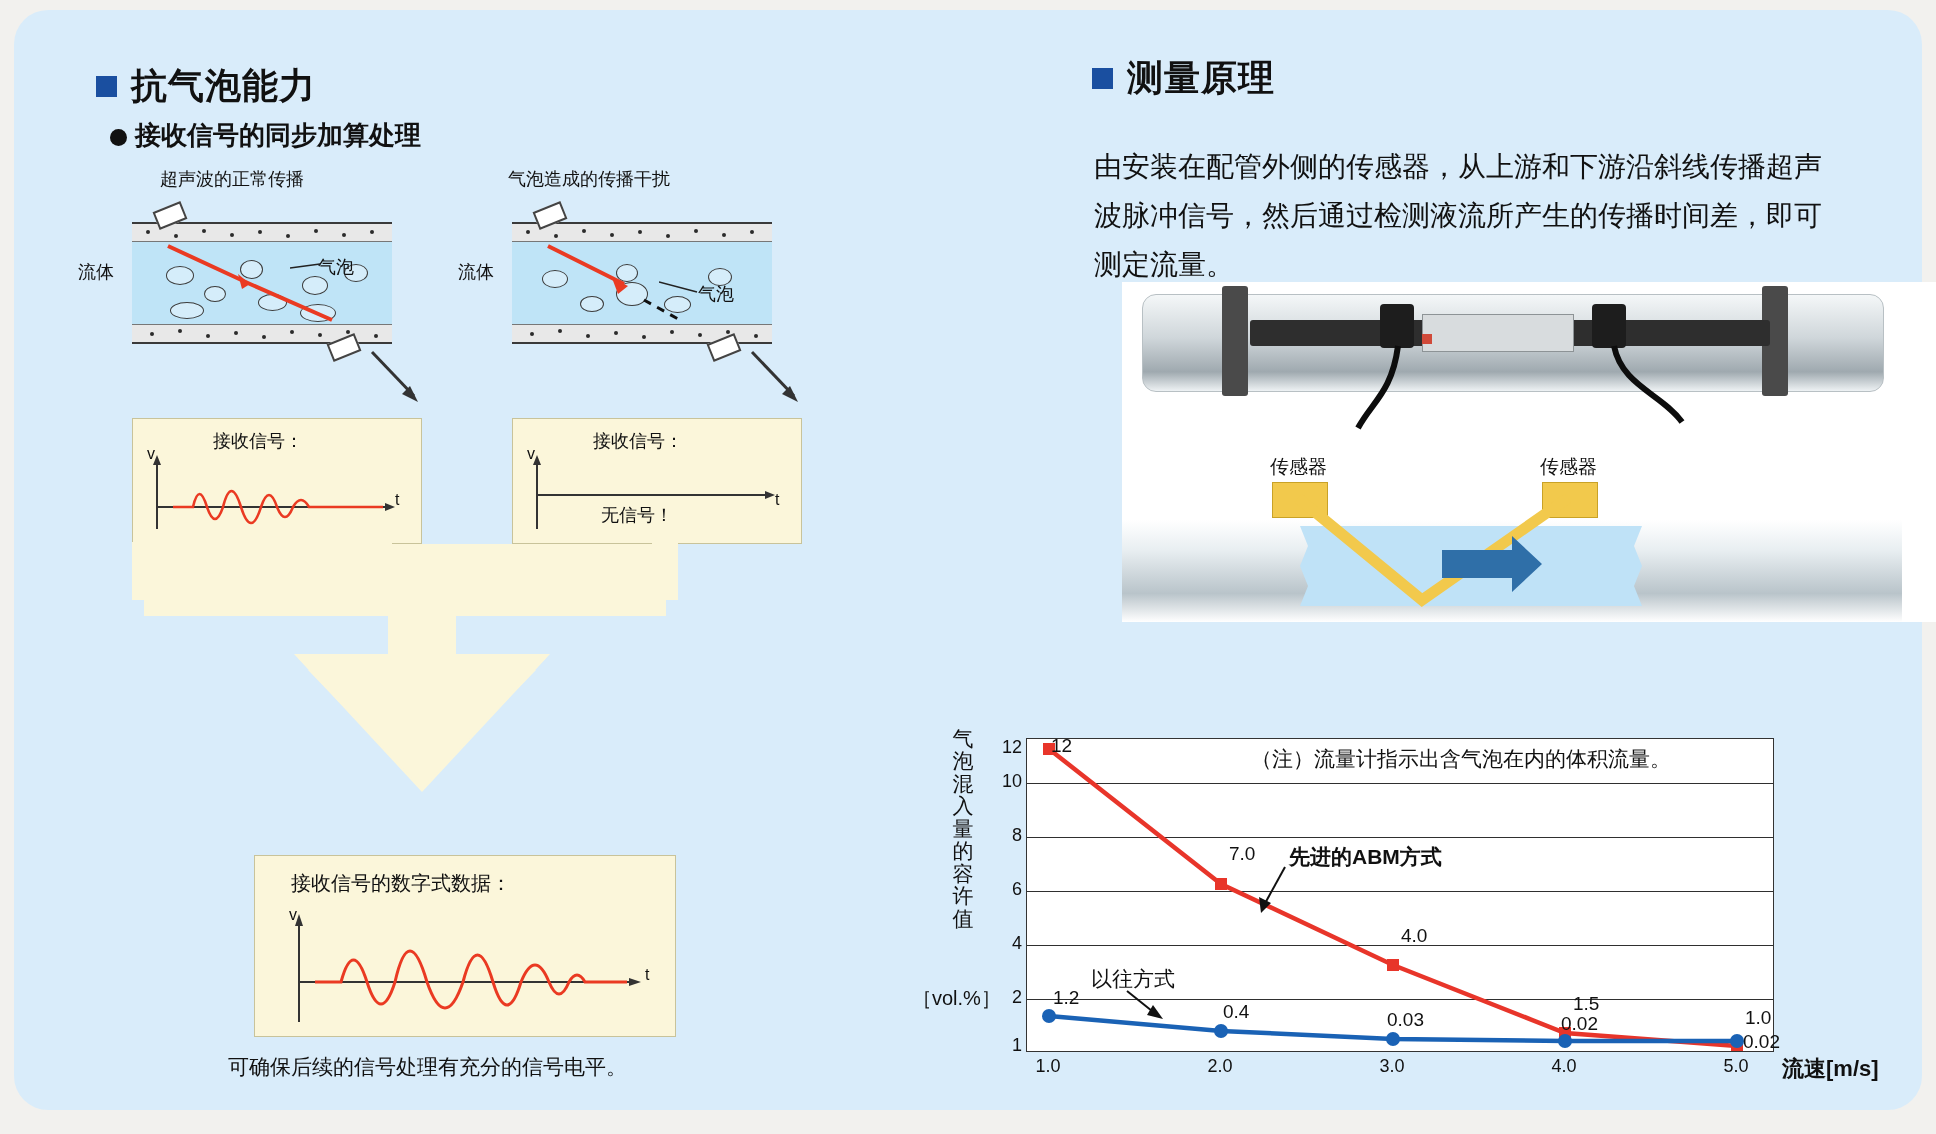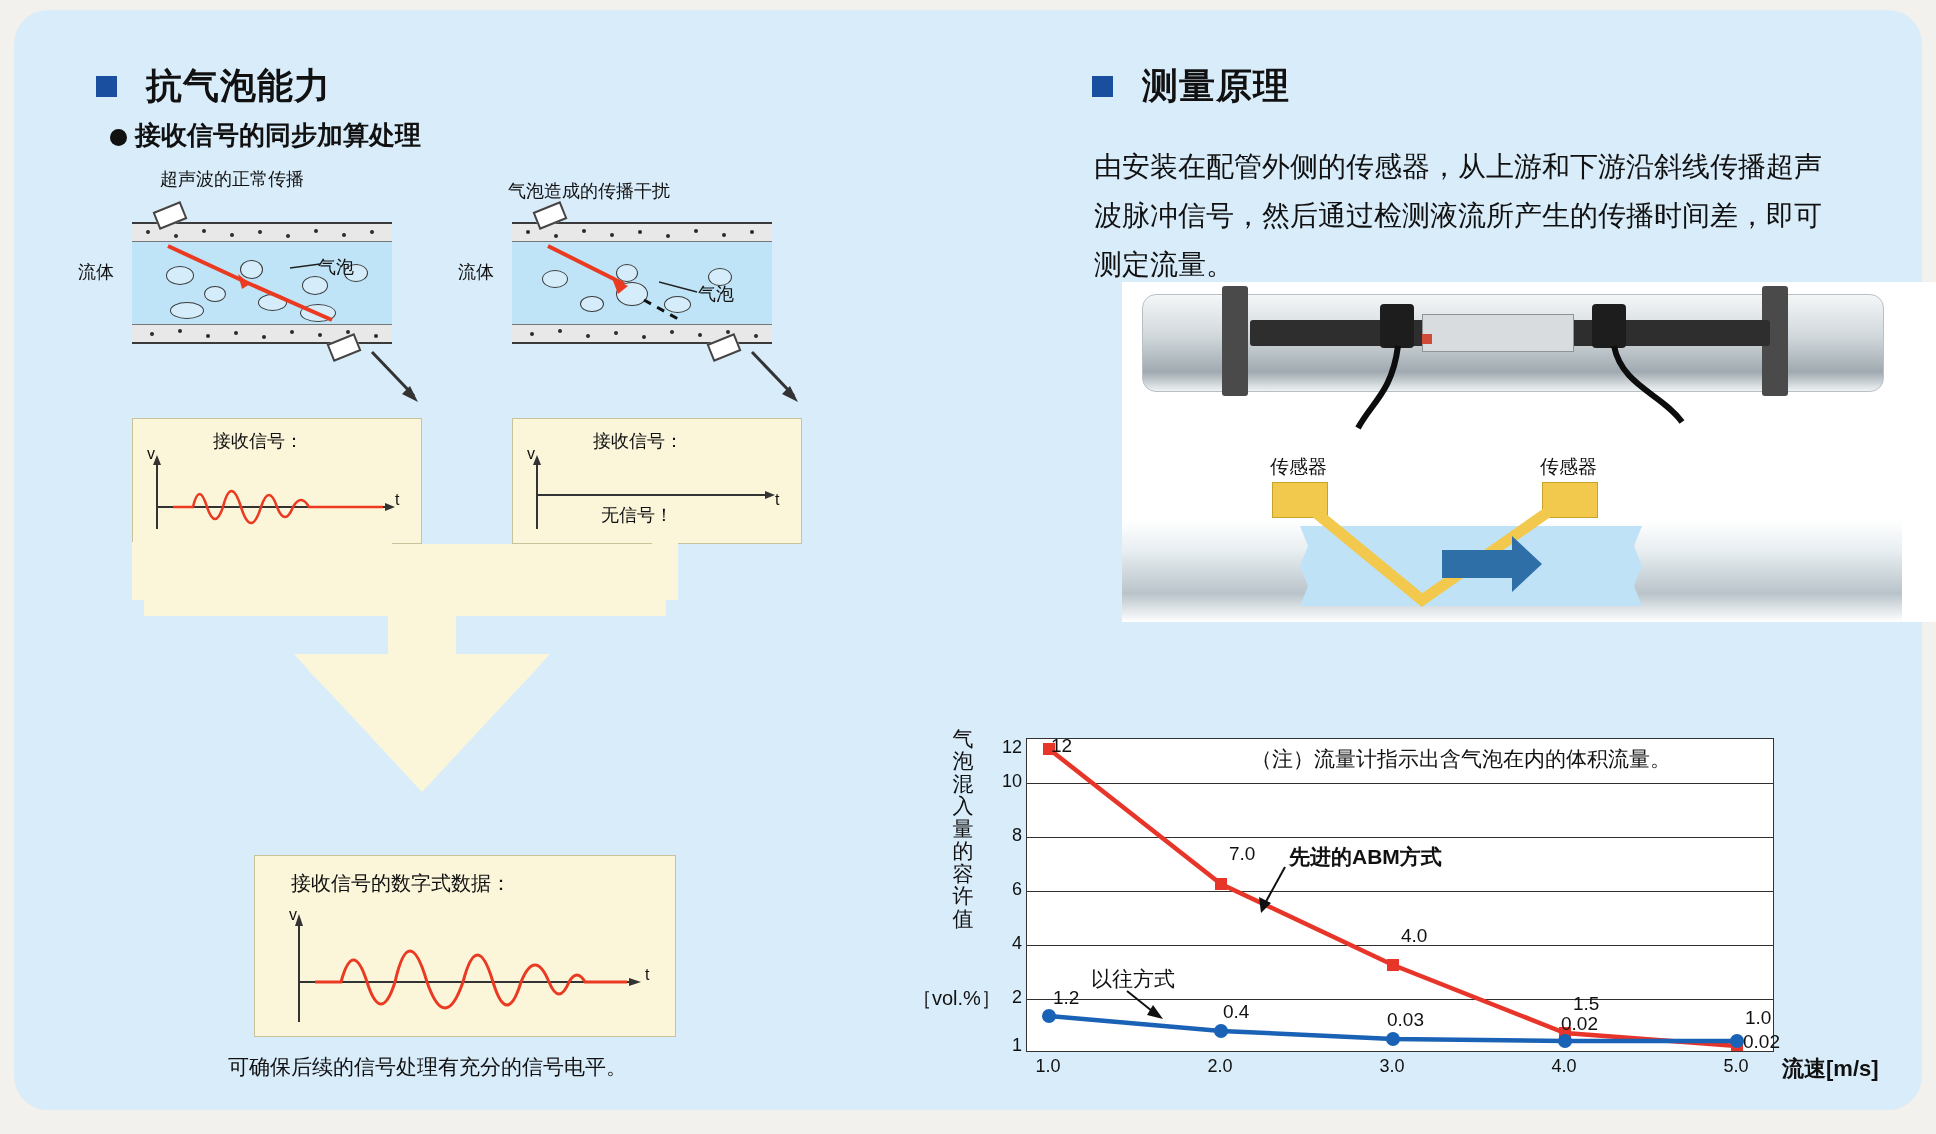--- a/index.html
+++ b/index.html
@@ -2,21 +2,21 @@
 <html><head>
 <meta charset="utf-8">
 <style>
   html,body{margin:0;padding:0;background:#f2f1ee;}
   body{width:1936px;height:1134px;font-family:"Liberation Sans","DejaVu Sans",sans-serif;overflow:hidden;}
   .page{position:absolute;left:0;top:0;width:1936px;height:1134px;background:#f2f1ee;}
   .panel{position:absolute;left:14px;top:10px;width:1908px;height:1100px;background:#d9ecfa;border-radius:34px;}
 
   
   .h-sq{display:inline-block;width:21px;height:21px;background:#1a4fa0;margin-right:14px;vertical-align:middle;}
-  .h-txt{display:inline-block;font-size:36px;font-weight:bold;color:#111;vertical-align:middle;letter-spacing:1px;margin-left:15px;}
+  .h-txt{display:inline-block;font-size:36px;font-weight:bold;color:#111;vertical-align:middle;letter-spacing:1px;}
   .heading{position:absolute;}
 
   .sub{position:absolute;font-size:26px;font-weight:bold;color:#111;}
   .sub .dot{display:inline-block;width:17px;height:17px;border-radius:50%;background:#111;margin-right:8px;vertical-align:middle;}
 
   .lbl{position:absolute;font-size:18px;color:#111;white-space:nowrap;}
   .lbl-s{position:absolute;font-size:17px;color:#111;white-space:nowrap;}
 
   
   .pipe{position:absolute;background:#bfe4f7;border-top:2px solid #3a3a3a;border-bottom:2px solid #3a3a3a;overflow:hidden;}
@@ -54,21 +54,21 @@
     <div class="heading" style="left:82px;top:52px;">
       <span class="h-sq"></span><span class="h-txt">抗气泡能力</span>
     </div>
 
     <div class="sub" style="left:96px;top:108px;">
       <span class="dot"></span><span>接收信号的同步加算处理</span>
     </div>
 
     <div class="lbl" style="left:146px;top:157px;">超声波的正常传播</div>
 
-    <div class="lbl" style="left:494px;top:157px;margin-top:12px;">气泡造成的传播干扰</div>
+    <div class="lbl" style="left:494px;top:157px;">气泡造成的传播干扰</div>
 
     <div class="pipe" style="left:118px;top:212px;width:260px;height:118px;">
       <div class="pipewall top">
         <div class="dotmark" style="left:14px;top:6px;"></div>
           <div class="dotmark" style="left:42px;top:10px;"></div>
         <div class="dotmark" style="left:70px;top:5px;"></div>
           <div class="dotmark" style="left:98px;top:9px;"></div>
         <div class="dotmark" style="left:126px;top:6px;"></div>
           <div class="dotmark" style="left:154px;top:10px;"></div>
         <div class="dotmark" style="left:182px;top:5px;"></div>
@@ -201,21 +201,21 @@
         <line x1="44" y1="66" x2="44" y2="166" stroke="#333" stroke-width="2"></line>
         <polygon points="44,58 40,70 48,70" fill="#333"></polygon>
         <line x1="44" y1="126" x2="378" y2="126" stroke="#333" stroke-width="2"></line>
         <polygon points="386,126 374,122 374,130" fill="#333"></polygon>
         <path d="M60,126 L86,126 Q98,82 112,126 Q126,170 140,126 Q154,64 172,126 Q190,178 208,126 Q222,72 238,126 Q252,172 266,126 Q280,92 294,126 Q304,150 314,126 Q322,112 330,126 L372,126" fill="none" stroke="#ea3a22" stroke-width="3"></path>
       </svg>
     </div>
 
     <div style="position:absolute;left:214px;top:1043px;font-size:21px;color:#111;">可确保后续的信号处理有充分的信号电平。</div>
 
-    <div class="heading" style="left:1078px;top:52px;">
+    <div class="heading" style="left:1078px;top:44px;">
       <span class="h-sq"></span><span class="h-txt">测量原理</span>
     </div>
 
     <div style="position:absolute;left:1080px;top:132px;width:740px;font-size:28px;line-height:1.75;color:#111;">由安装在配管外侧的传感器，从上游和下游沿斜线传播超声波脉冲信号，然后通过检测液流所产生的传播时间差，即可测定流量。</div>
 
     <div class="photo" style="left:1108px;top:272px;width:831px;height:340px;">
 
       <div class="tube" style="left:20px;top:12px;width:740px;height:96px;background:linear-gradient(#f4f7f8,#cfd6da 45%,#9fa9af 80%,#eef2f4);border:1px solid #b8c0c4;"></div>
       <div class="clamp" style="left:100px;top:4px;width:26px;height:110px;background:#4a4a4a;"></div>
       <div class="clamp" style="left:640px;top:4px;width:26px;height:110px;background:#4a4a4a;"></div>

